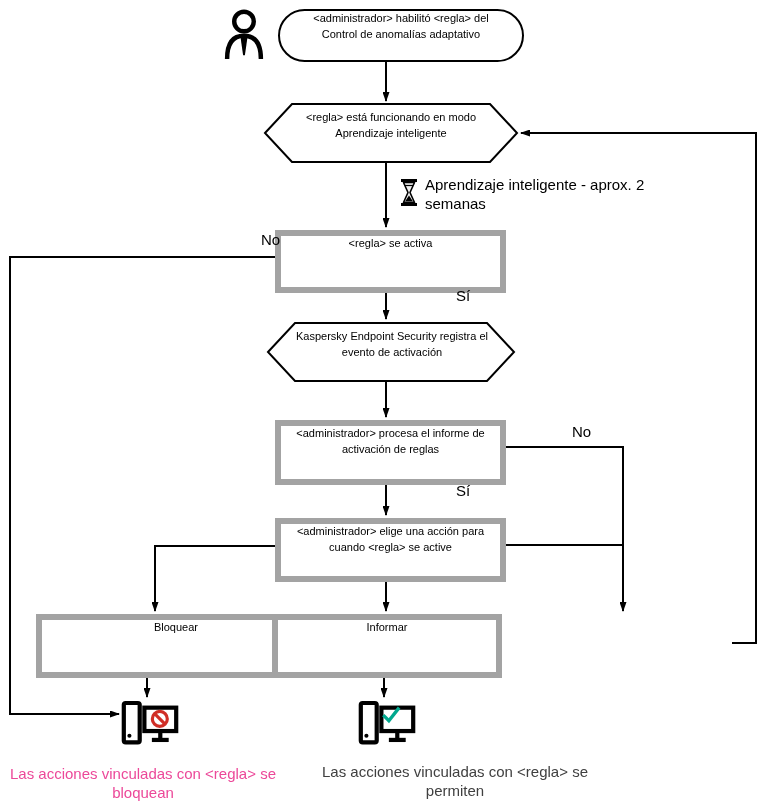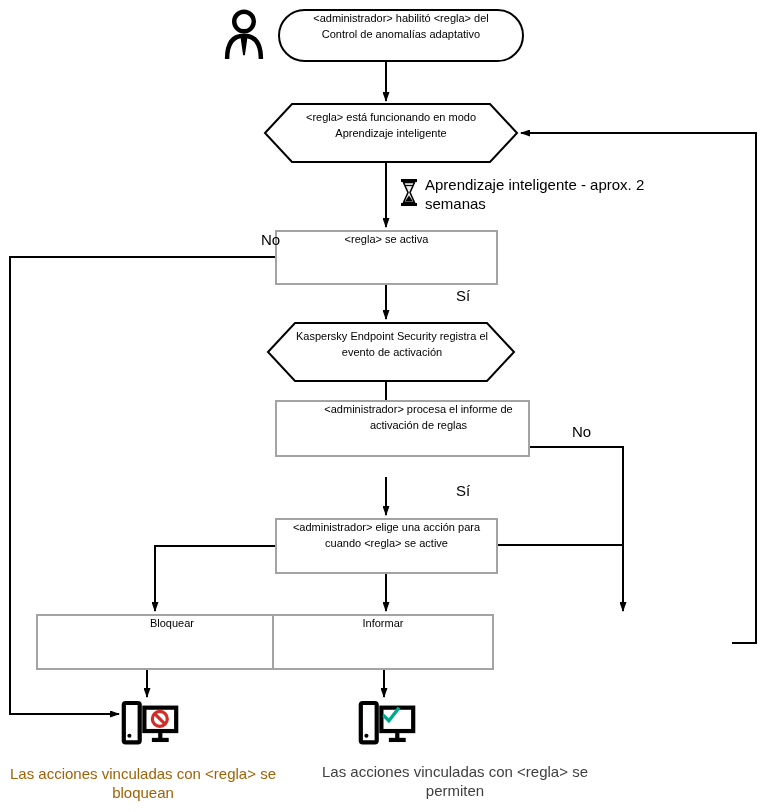--- a/index.html
+++ b/index.html
@@ -5,27 +5,27 @@
   html,body { margin:0; padding:0; background:#fff; }
   .canvas {
     position:relative; width:760px; height:812px; background:#ffffff;
     font-family:"Liberation Sans", sans-serif; color:#000; overflow:hidden;
   }
   .wires { position:absolute; left:0; top:0; width:760px; height:812px; }
   .node {
     position:absolute; display:flex; align-items:flex-start; justify-content:center;
     text-align:center; font-size:11px; line-height:1.45; background:#fff;
   }
-  .rect  { border:2px solid #a3a3a3; }
+  .rect  { border:6px solid #a3a3a3; }
   .stadium { border:2px solid #000; border-radius:28px; }
   .hexlabel { background:transparent; }
   .edge-label { position:absolute; font-size:15px; background:transparent;margin-left:48px; }
   .note-label { position:absolute; font-size:15px; line-height:1.25; }
   .outcome { position:absolute; font-size:15px; line-height:1.28; text-align:center; }
-  .outcome.blocked { color:#a16207; }
+  .outcome.blocked { color:#ec4899; }
   .outcome.allowed { color:#404040; }
   .iconbox { position:absolute; }
 </style>
 </head>
 <body>
 
 <div class="canvas">
 
   <svg class="wires" width="760" height="812" viewBox="0 0 760 812">
     <defs>
@@ -84,21 +84,21 @@
   <div class="node rect" style="left:275px; top:230px; width:219px; height:51px;">
     <span>&lt;regla&gt; se activa</span>
   </div>
   <div class="edge-label" style="left:213px; top:231px;">No</div>
   <div class="edge-label" style="left:408px; top:287px;">Sí</div>
 
   <div class="node hexlabel" style="left:288px; top:329px; width:208px; height:46px;">
     <span>Kaspersky Endpoint Security registra el evento de activación</span>
   </div>
 
-  <div class="node rect" style="left:275px; top:400px; width:219px; height:53px;padding-left:32px;">
+  <div class="node rect" style="left:275px; top:420px; width:219px; height:53px;">
     <span>&lt;administrador&gt; procesa el informe de activación de reglas</span>
   </div>
   <div class="edge-label" style="left:524px; top:423px;">No</div>
   <div class="edge-label" style="left:408px; top:482px;">Sí</div>
 
   <div class="node rect" style="left:275px; top:518px; width:219px; height:52px;">
     <span>&lt;administrador&gt; elige una acción para cuando &lt;regla&gt; se active</span>
   </div>
 
   <div class="node rect" style="left:36px; top:614px; width:218px; height:52px;padding-left:25px;">

